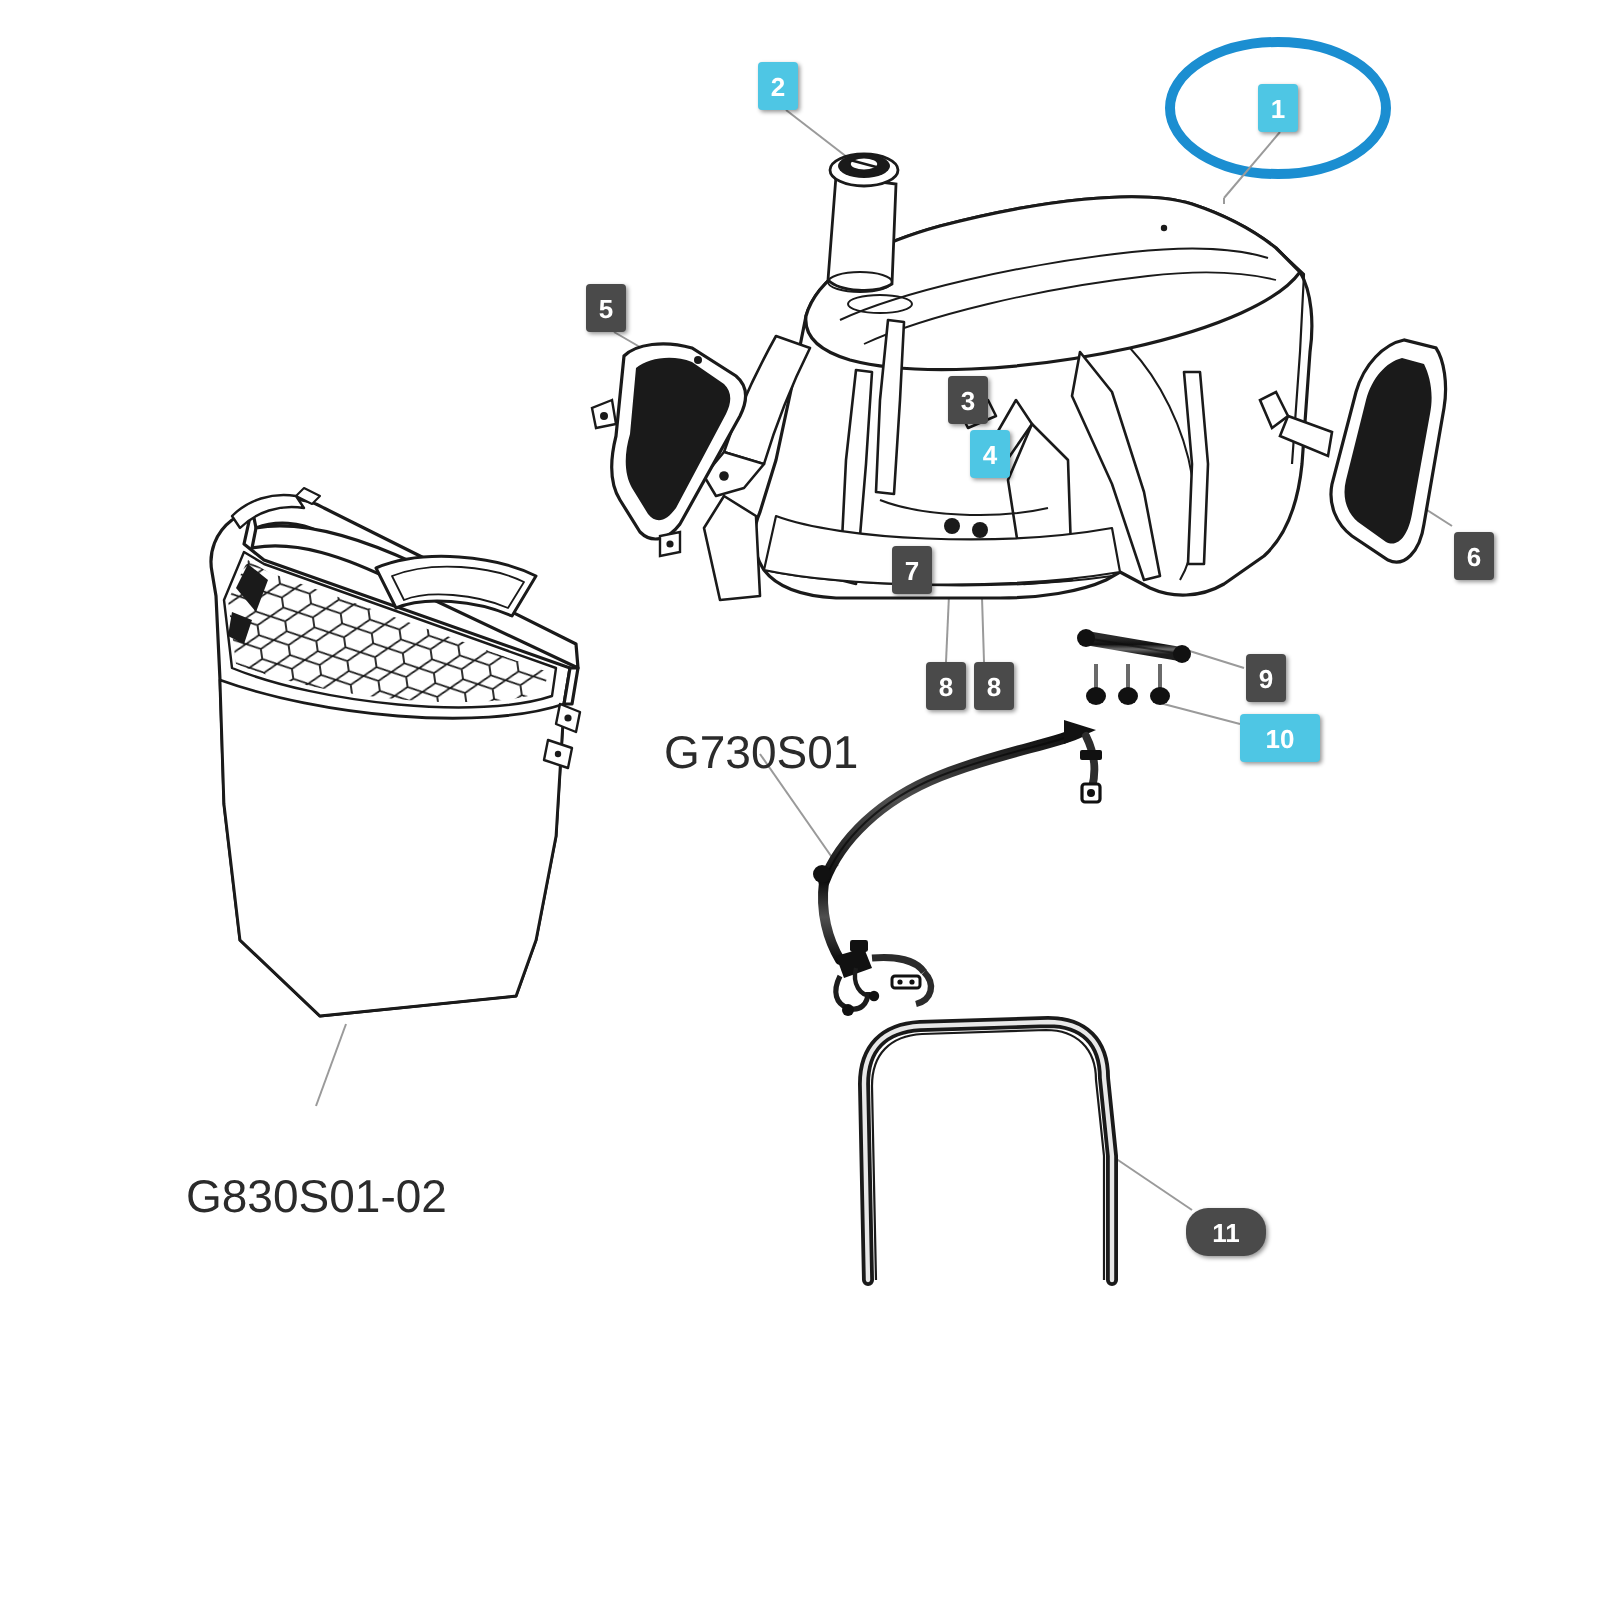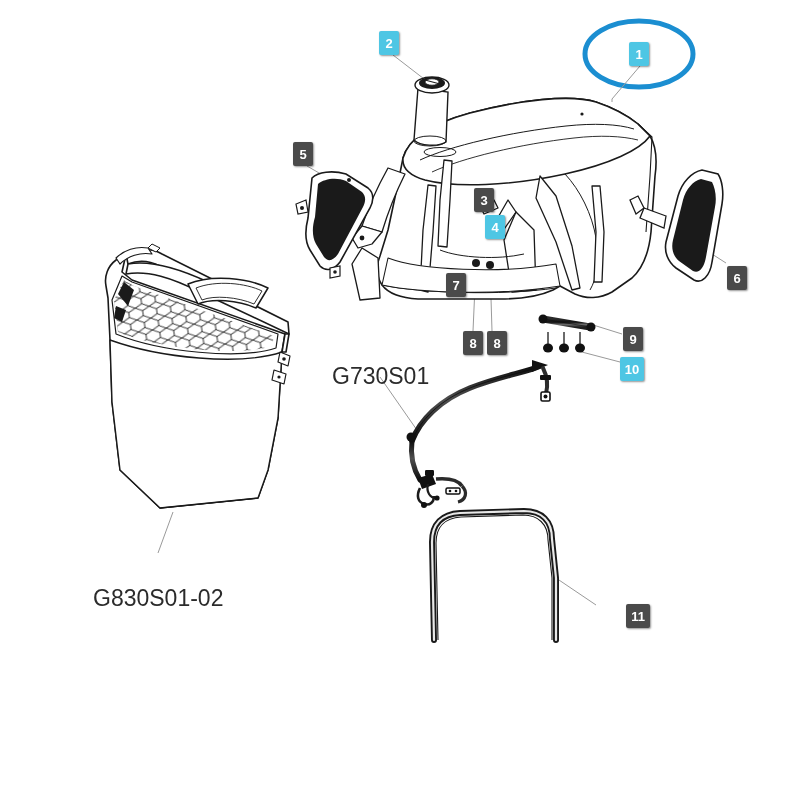--- a/index.html
+++ b/index.html
@@ -43,21 +43,21 @@
     line-height: 1;
     user-select: none;
   }
   .callout.dark {
     background: #4a4a4a;
   }
   .callout.hl {
     background: #4ec6e4;
   }
   .callout.wide {
-    width: 24px;
+    width: 40px;
   }
   .partlabel {
     position: absolute;
     color: #2b2b2b;
     font-size: 23px;
     font-family: "Liberation Sans", sans-serif;
     white-space: nowrap;
     user-select: none;
   }
 </style>
@@ -374,20 +374,20 @@
 
   <div class="callout dark" style="left:474px; top:188px;">3</div>
   <div class="callout hl" style="left:485px; top:215px;">4</div>
   <div class="callout dark" style="left:293px; top:142px;">5</div>
   <div class="callout dark" style="left:727px; top:266px;">6</div>
   <div class="callout dark" style="left:446px; top:273px;">7</div>
   <div class="callout dark" style="left:463px; top:331px;">8</div>
   <div class="callout dark" style="left:487px; top:331px;">8</div>
   <div class="callout dark" style="left:623px; top:327px;">9</div>
   <div class="callout hl wide" style="left:620px; top:357px;">10</div>
-  <div class="callout dark wide" style="left:626px; top:604px;">11</div>
+  <div class="callout dark wide" style="left:593px; top:604px;border-radius:11px;">11</div>
   <div class="callout hl" style="left:379px; top:31px;">2</div>
   <div class="callout hl" style="left:629px; top:42px;">1</div>
 
   <div class="partlabel" style="left:332px; top:363px;">G730S01</div>
   <div class="partlabel" style="left:93px; top:585px;">G830S01-02</div>
 
 </div>
 
 </body></html>

